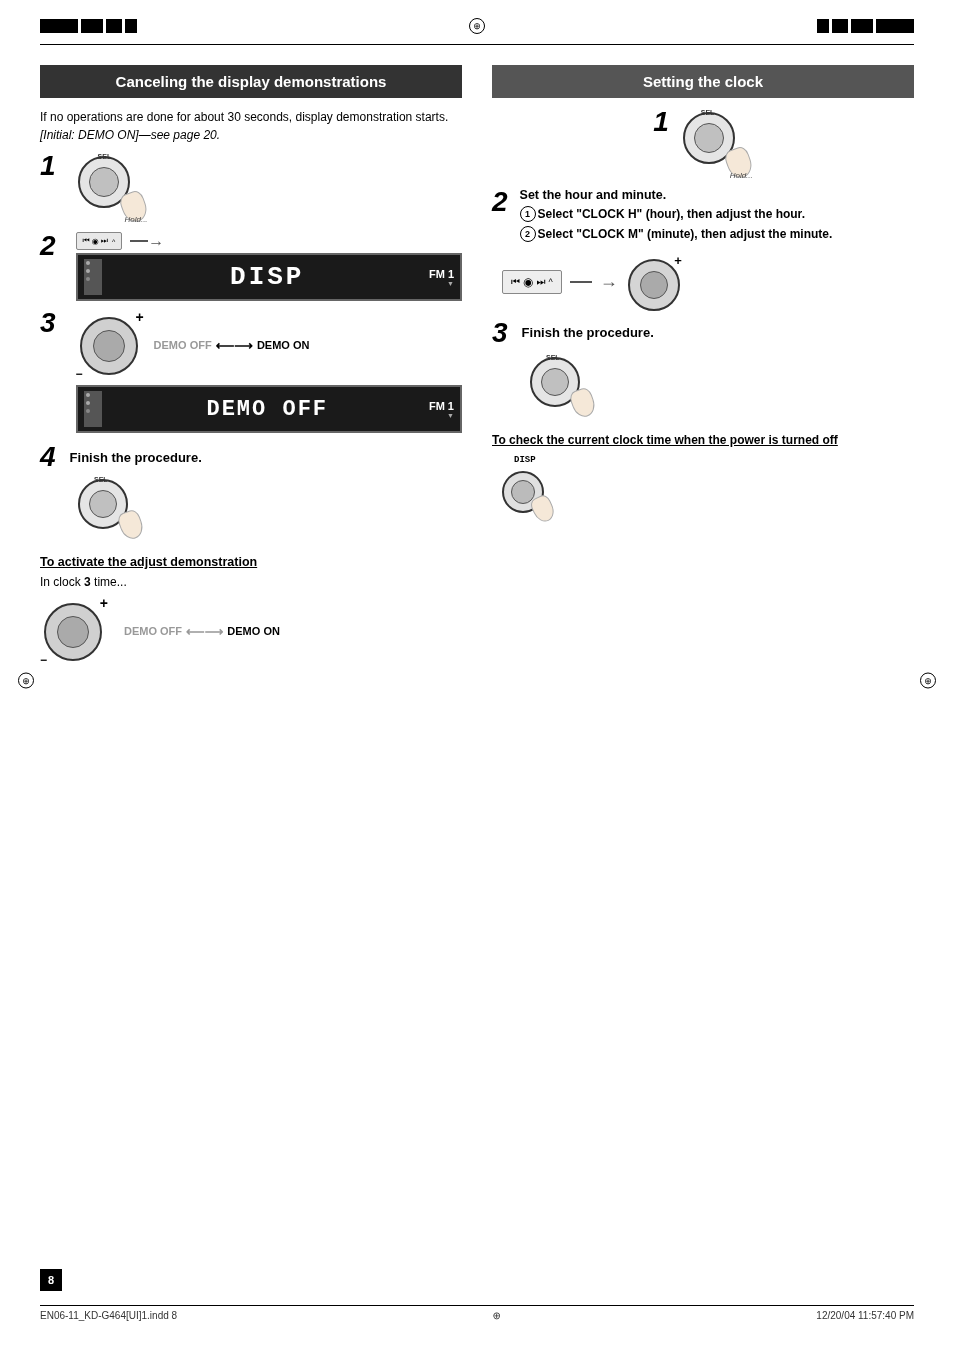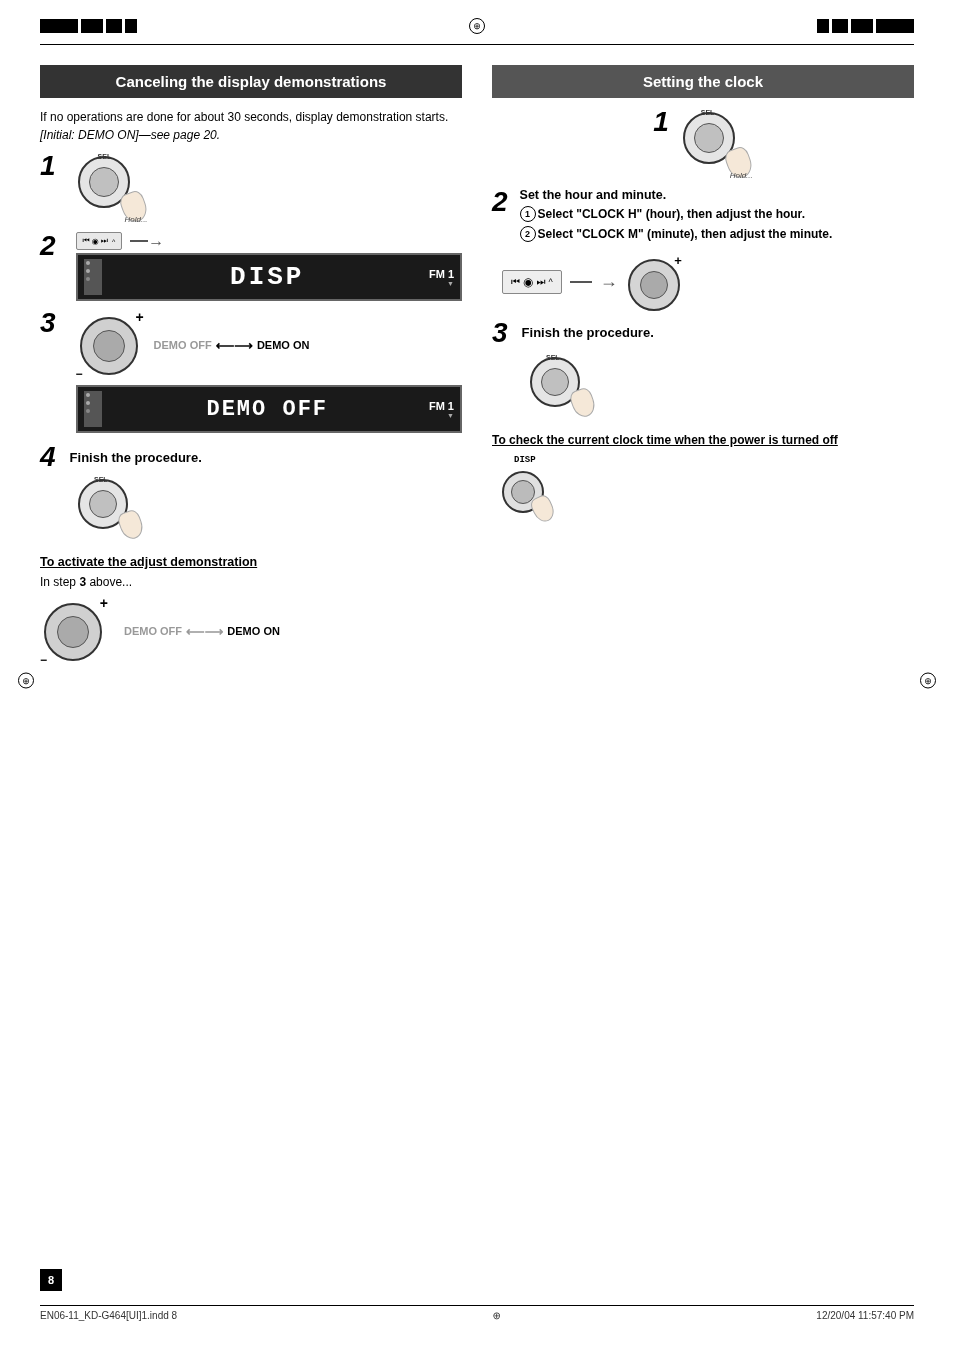--- a/index.html
+++ b/index.html
@@ -321,23 +321,23 @@
         <div style="position:absolute; top:4px; left:2px; width:50px; height:50px; border-radius:50%; border:2.5px solid #333; background:#e5e5e5;"></div>
         <div style="position:absolute; top:15px; left:13px; width:28px; height:28px; border-radius:50%; background:#c0c0c0; border:1.5px solid #555;"></div>
         <div style="position:absolute; top:1px; left:18px; font-size:7px; font-weight:bold; color:#333;">SEL</div>
         <div style="position:absolute; bottom:2px; right:0px; width:22px; height:28px; background:#f5e8d8; border:1px solid #aaa; border-radius:40% 40% 60% 60%; transform:rotate(-20deg);"></div>
       </div>
     </div>
 
     <div style="margin-top:14px;">
       <div class="underline-heading">To activate the adjust demonstration</div>
       <div class="in-step-text">
-        <span>In step</span>
+        <span>In clock</span>
         <span class="step3-bold">3</span>
-        <span> above...</span>
+        <span> time...</span>
       </div>
       <div style="display:flex; align-items:center; gap:12px; margin-top:4px;">
 
         <div style="position:relative; width:72px; height:72px; flex-shrink:0;">
           <span style="position:absolute; top:0; right:4px; font-size:14px; font-weight:bold;">+</span>
           <div style="position:absolute; top:8px; left:4px; width:58px; height:58px; border-radius:50%; border:2.5px solid #333; background:#d0d0d0;"></div>
           <div style="position:absolute; top:21px; left:17px; width:32px; height:32px; border-radius:50%; background:#aaa; border:1.5px solid #555;"></div>
           <span style="position:absolute; bottom:0; left:0; font-size:12px; font-weight:bold;">−</span>
         </div>
 

